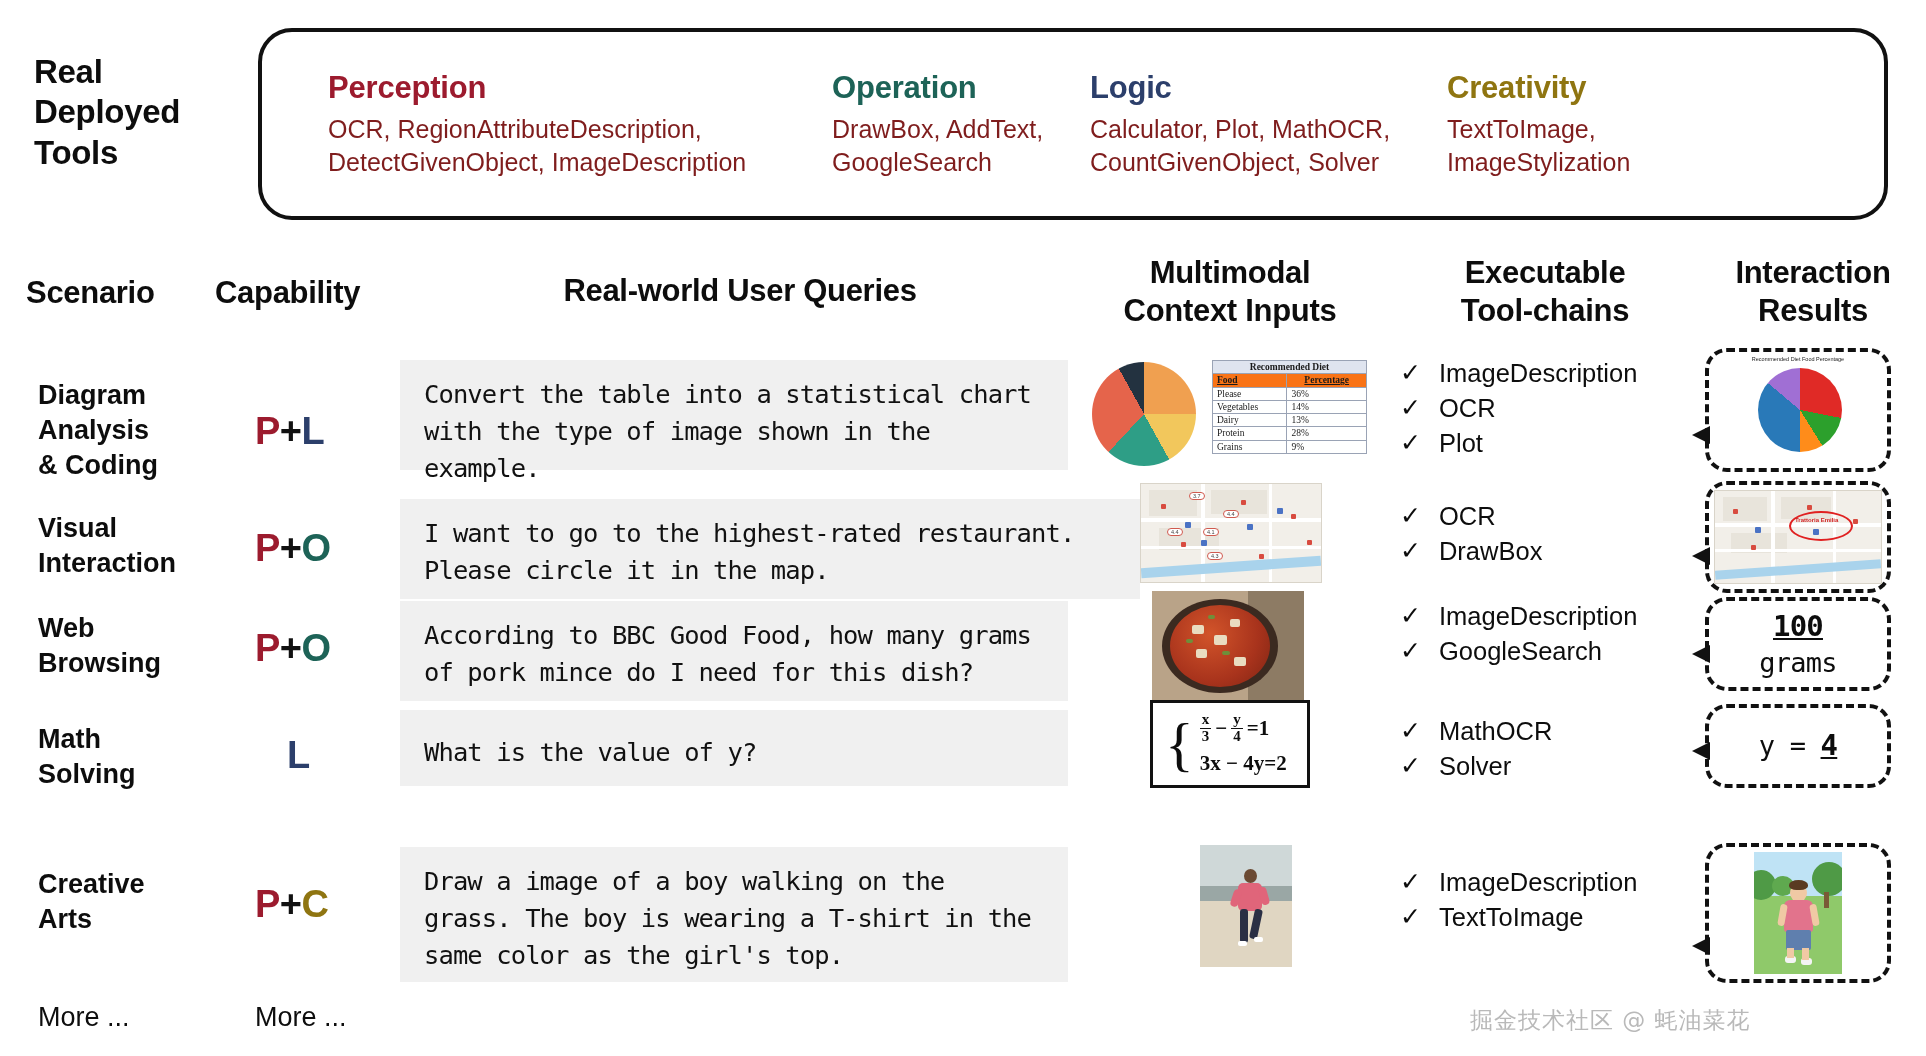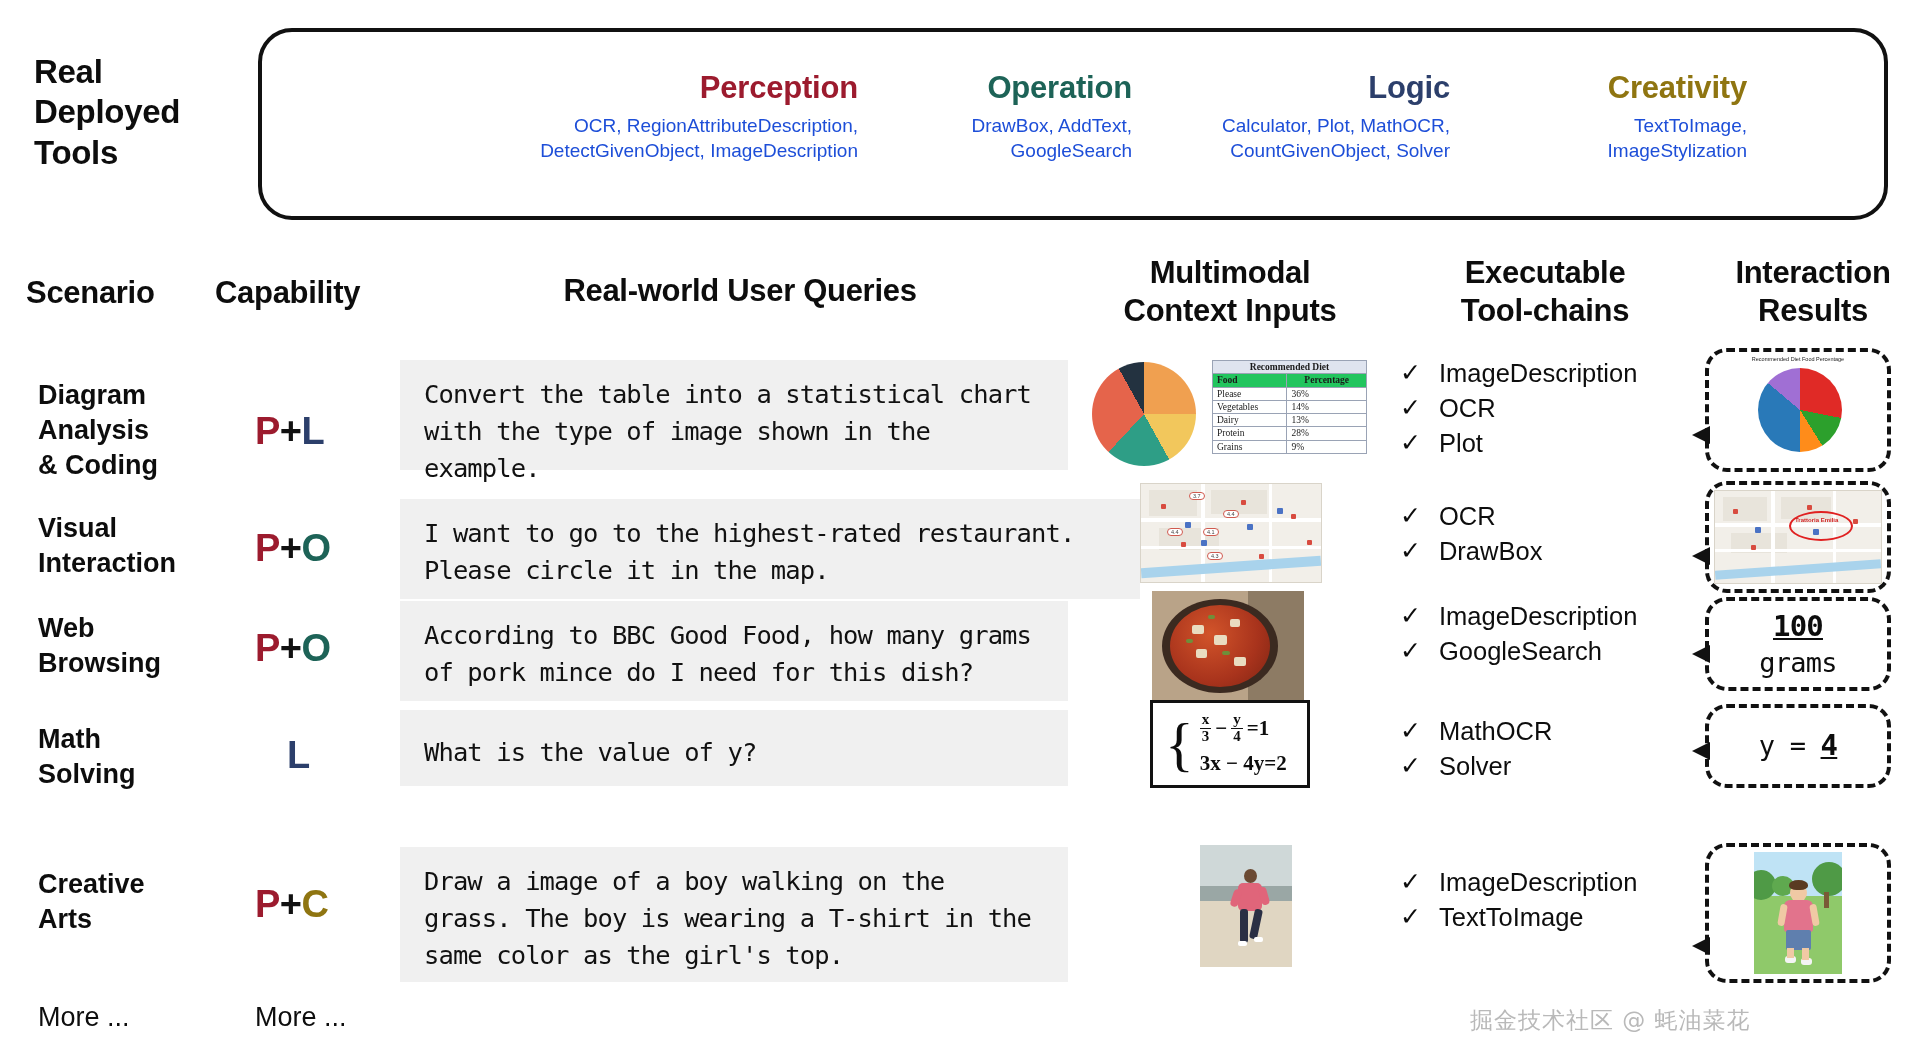--- a/index.html
+++ b/index.html
@@ -5,24 +5,24 @@
   html,body{margin:0;padding:0;background:#ffffff;}
   body{width:1926px;height:1056px;position:relative;overflow:hidden;
        font-family:"Liberation Sans",sans-serif;color:#0d0d0d;}
 
   
   #banner-wrap{position:absolute;left:0;top:0;width:1926px;height:236px;}
   #real-deployed-tools{position:absolute;left:34px;top:52px;width:200px;
       font-weight:bold;font-size:33px;line-height:1.22;letter-spacing:-0.3px;}
   #tool-banner{position:absolute;left:258px;top:28px;width:1630px;height:192px;
       border:4px solid #111;border-radius:34px;background:#fff;box-sizing:border-box;}
-  .tool-group{position:absolute;top:38px;text-align:right;}
+  .tool-group{position:absolute;top:38px;}
   .tool-group .grp-title{font-weight:bold;font-size:31px;letter-spacing:-0.2px;
       margin:0 0 7px 0;font-stretch:condensed;}
-  .tool-group .grp-items{font-size:19px;line-height:1.32;color:#1d4ed8;}
+  .tool-group .grp-items{font-size:25px;line-height:1.32;color:#7f1d1d;}
   #grp-perception{left:66px;width:530px;}
   #grp-operation{left:570px;width:300px;}
   #grp-logic{left:828px;width:360px;}
   #grp-creativity{left:1185px;width:300px;}
 
   
   #col-headers{position:absolute;left:0;top:258px;width:1926px;height:86px;}
   .col-h{position:absolute;font-weight:bold;font-size:31px;line-height:1.22;
       text-align:center;letter-spacing:-0.3px;}
   #colh-scenario{left:26px;top:16px;width:160px;text-align:left;}
@@ -59,21 +59,21 @@
       border-top:9px solid transparent;border-bottom:9px solid transparent;
       border-right:18px solid #111;}
 
   
   .pie{border-radius:50%;}
   .mini-tbl{border-collapse:collapse;font-family:"Liberation Serif",serif;
       background:#fff;}
   .mini-tbl td,.mini-tbl th{border:1px solid #9aa3b5;padding:1px 4px;
       font-size:9.5px;line-height:1.08;color:#1a1a1a;white-space:nowrap;}
   .mini-tbl th{background:#dfe4ef;font-weight:bold;text-align:center;}
-  .mini-tbl td.hdr{background:#22c55e;font-weight:bold;}
+  .mini-tbl td.hdr{background:#f97316;font-weight:bold;text-decoration:underline;}
 
   
   .mapbox{position:relative;overflow:hidden;background:#f2efe9;
       border:1px solid #d9d4c9;}
   .mroad{position:absolute;background:#ffffff;}
   .mwater{position:absolute;background:#a9d3ec;}
   .mblock{position:absolute;background:#e8e4db;}
   .mpin{position:absolute;width:5px;height:5px;background:#d84b3f;border-radius:1px;}
   .mpinb{position:absolute;width:6px;height:6px;background:#4a72c4;border-radius:1px;}
   .mlabel{position:absolute;background:#fff;border:1px solid #d05a4f;

